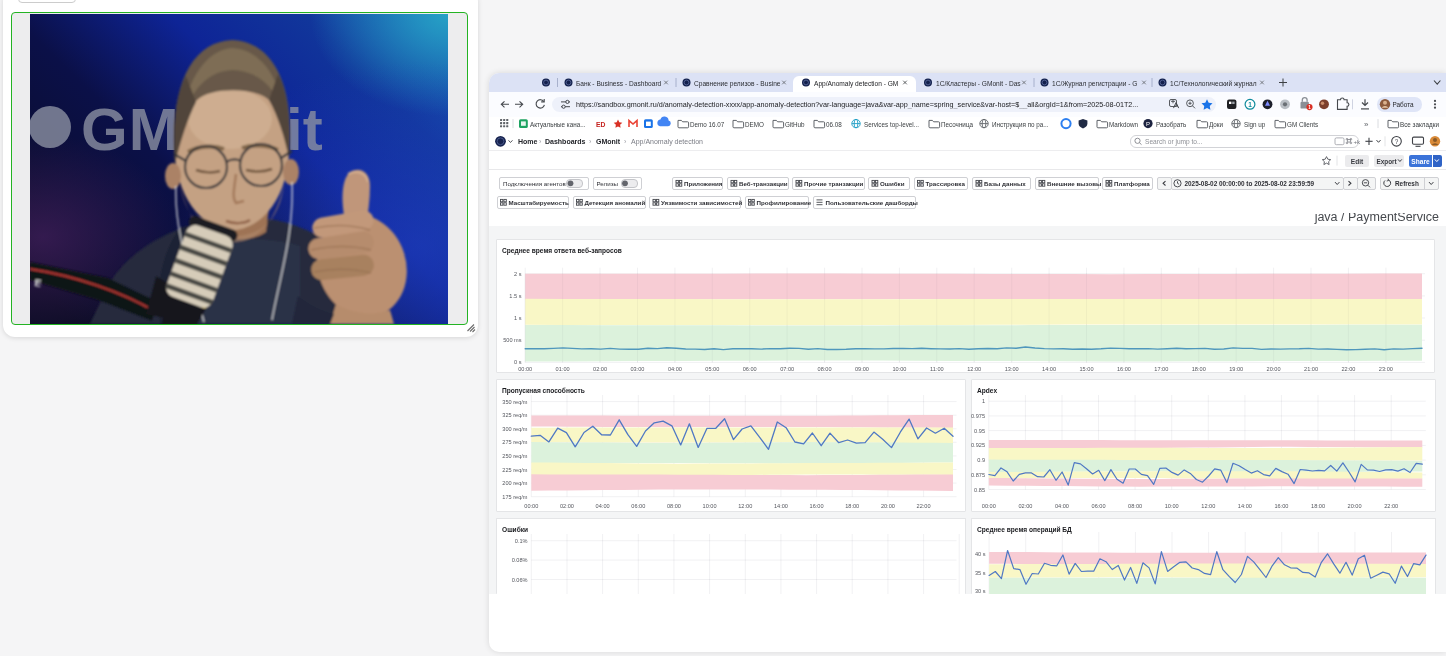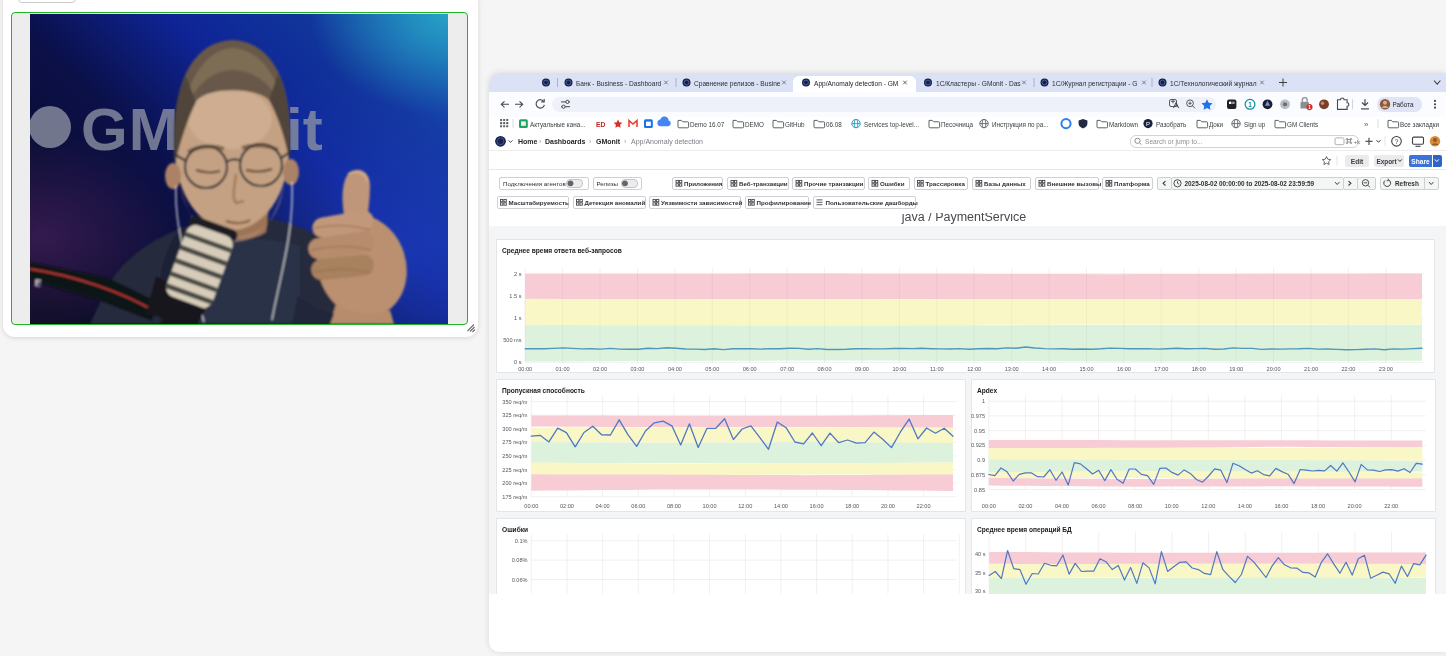--- a/index.html
+++ b/index.html
@@ -121,20 +121,21 @@
 <div class="abs" style="left:489px;top:73px;width:957px;height:18.5px;background:#dce2f5;border-radius:10px 0 0 0"></div>
 <div class="abs" style="left:489px;top:91.5px;width:957px;height:25.5px;background:#fbfcff"></div>
 <div class="abs" style="left:793px;top:75.5px;width:123px;height:16px;background:#fff;border-radius:6px 6px 0 0"></div>
 <div style="position:absolute;left:576px;top:82.5px;transform:translateY(-50%);font:400 6.6px 'Liberation Sans',sans-serif;color:#2c2e33;white-space:nowrap;">Банк - Business - Dashboard</div>
 <div style="position:absolute;left:694px;top:82.5px;transform:translateY(-50%);font:400 6.6px 'Liberation Sans',sans-serif;color:#2c2e33;white-space:nowrap;">Сравнение релизов - Busine</div>
 <div style="position:absolute;left:814px;top:82.5px;transform:translateY(-50%);font:400 6.6px 'Liberation Sans',sans-serif;color:#1b1c1f;white-space:nowrap;">App/Anomaly detection - GM</div>
 <div style="position:absolute;left:936px;top:82.5px;transform:translateY(-50%);font:400 6.6px 'Liberation Sans',sans-serif;color:#2c2e33;white-space:nowrap;">1С/Кластеры - GMonit - Das</div>
 <div style="position:absolute;left:1052px;top:82.5px;transform:translateY(-50%);font:400 6.6px 'Liberation Sans',sans-serif;color:#2c2e33;white-space:nowrap;">1С/Журнал регистрации - G</div>
 <div style="position:absolute;left:1170px;top:82.5px;transform:translateY(-50%);font:400 6.6px 'Liberation Sans',sans-serif;color:#2c2e33;white-space:nowrap;">1С/Технологический журнал</div>
 <div class="abs" style="left:552px;top:96.8px;width:664px;height:15.4px;background:#eef1fa;border-radius:8px"></div>
+<div class="abs" style="left:576px;top:104.3px;transform:translateY(-50%);width:588px;overflow:hidden;font:400 7.2px &quot;Liberation Sans&quot;,sans-serif;color:#202124;white-space:nowrap">https://sandbox.gmonit.ru/d/anomaly-detection-xxxx/app-anomaly-detection?var-language=java&amp;var-app_name=spring_service&amp;var-host=$__all&amp;orgId=1&amp;from=2025-08-01T2...</div>
 <div class="abs" style="left:1377px;top:97.3px;width:45px;height:14.4px;background:#dfe5f7;border-radius:7.2px"></div>
 <div style="position:absolute;left:1392.5px;top:104.3px;transform:translateY(-50%);font:400 6.4px 'Liberation Sans',sans-serif;color:#1f2023;white-space:nowrap;">Работа</div>
 <div style="position:absolute;left:530px;top:123.6px;transform:translateY(-50%);font:400 6.3px 'Liberation Sans',sans-serif;color:#3c4043;white-space:nowrap;">Актуальные кана...</div>
 <div style="position:absolute;left:596px;top:123.6px;transform:translateY(-50%);font:700 6.8px 'Liberation Sans',sans-serif;color:#c5221f;white-space:nowrap;">ED</div>
 <div style="position:absolute;left:690px;top:123.6px;transform:translateY(-50%);font:400 6.3px 'Liberation Sans',sans-serif;color:#3c4043;white-space:nowrap;">Demo 16.07</div>
 <div style="position:absolute;left:745px;top:123.6px;transform:translateY(-50%);font:400 6.3px 'Liberation Sans',sans-serif;color:#3c4043;white-space:nowrap;">DEMO</div>
 <div style="position:absolute;left:785px;top:123.6px;transform:translateY(-50%);font:400 6.3px 'Liberation Sans',sans-serif;color:#3c4043;white-space:nowrap;">GitHub</div>
 <div style="position:absolute;left:826px;top:123.6px;transform:translateY(-50%);font:400 6.3px 'Liberation Sans',sans-serif;color:#3c4043;white-space:nowrap;">06.08</div>
 <div style="position:absolute;left:864px;top:123.6px;transform:translateY(-50%);font:400 6.3px 'Liberation Sans',sans-serif;color:#3c4043;white-space:nowrap;">Services top-level...</div>
 <div style="position:absolute;left:941px;top:123.6px;transform:translateY(-50%);font:400 6.3px 'Liberation Sans',sans-serif;color:#3c4043;white-space:nowrap;">Песочница</div>
@@ -199,21 +200,21 @@
 <div class="abs" style="left:812.5px;top:195.8px;width:103.0px;height:13px;background:#fff;border:1px solid #cfd0d4;border-radius:2px"></div>
 <div style="position:absolute;left:825.5px;top:202.3px;transform:translateY(-50%);font:600 6.2px 'Liberation Sans',sans-serif;color:#2f3036;white-space:nowrap;">Пользовательские дашборды</div>
 <div class="abs" style="left:1157px;top:176.55px;width:14.5px;height:13.5px;background:#f4f5f5;border:1px solid #cfd0d4;border-radius:2px"></div>
 <div class="abs" style="left:1170.5px;top:176.55px;width:173.5px;height:13.5px;background:#f4f5f5;border:1px solid #cfd0d4;border-radius:2px"></div>
 <div style="position:absolute;left:1184.5px;top:183.3px;transform:translateY(-50%);font:600 6.4px 'Liberation Sans',sans-serif;color:#2f3036;white-space:nowrap;">2025-08-02 00:00:00 to 2025-08-02 23:59:59</div>
 <div class="abs" style="left:1343px;top:176.55px;width:14.5px;height:13.5px;background:#f4f5f5;border:1px solid #cfd0d4;border-radius:2px"></div>
 <div class="abs" style="left:1356.5px;top:176.55px;width:19.5px;height:13.5px;background:#f4f5f5;border:1px solid #cfd0d4;border-radius:2px"></div>
 <div class="abs" style="left:1379.5px;top:176.55px;width:59.0px;height:13.5px;background:#f4f5f5;border:1px solid #cfd0d4;border-radius:2px"></div>
 <div style="position:absolute;left:1395px;top:183.3px;transform:translateY(-50%);font:600 6.4px 'Liberation Sans',sans-serif;color:#2f3036;white-space:nowrap;">Refresh</div>
 <div class="abs" style="left:489px;top:213px;width:950px;height:13px;background:#fff;overflow:hidden">
-      <div style="margin-top:-6.5px;text-align:center;font:400 12.5px 'Liberation Sans',sans-serif;color:#46494e;line-height:20px">java / PaymentService</div>
+      <div style="margin-top:-6.5px;text-align:right;font:400 12.5px 'Liberation Sans',sans-serif;color:#46494e;line-height:20px">java / PaymentService</div>
     </div>
 <div class="abs" style="left:489px;top:226px;width:957px;height:368px;background:#f4f5f6"></div>
 <div class="abs" style="left:495.5px;top:239px;width:939.5px;height:133.5px;background:#fff;border:1px solid #e4e5e7;border-radius:1px"></div>
 <div style="position:absolute;left:502.0px;top:250px;transform:translateY(-50%);font:600 6.6px 'Liberation Sans',sans-serif;color:#1a1b1f;white-space:nowrap;">Среднее время ответа веб-запросов</div>
 <svg class="abs" style="left:495.5px;top:239px" width="939.5" height="133.5" viewBox="0 0 939.5 133.5">
       <line x1="29.2" y1="34.7" x2="929.0" y2="34.7" stroke="rgba(60,60,80,0.07)" stroke-width="1"></line>
       <line x1="29.2" y1="56.9" x2="929.0" y2="56.9" stroke="rgba(60,60,80,0.07)" stroke-width="1"></line>
       <line x1="29.2" y1="79.0" x2="929.0" y2="79.0" stroke="rgba(60,60,80,0.07)" stroke-width="1"></line>
       <line x1="29.2" y1="101.2" x2="929.0" y2="101.2" stroke="rgba(60,60,80,0.07)" stroke-width="1"></line>
       <line x1="29.2" y1="123.4" x2="929.0" y2="123.4" stroke="rgba(60,60,80,0.07)" stroke-width="1"></line>

